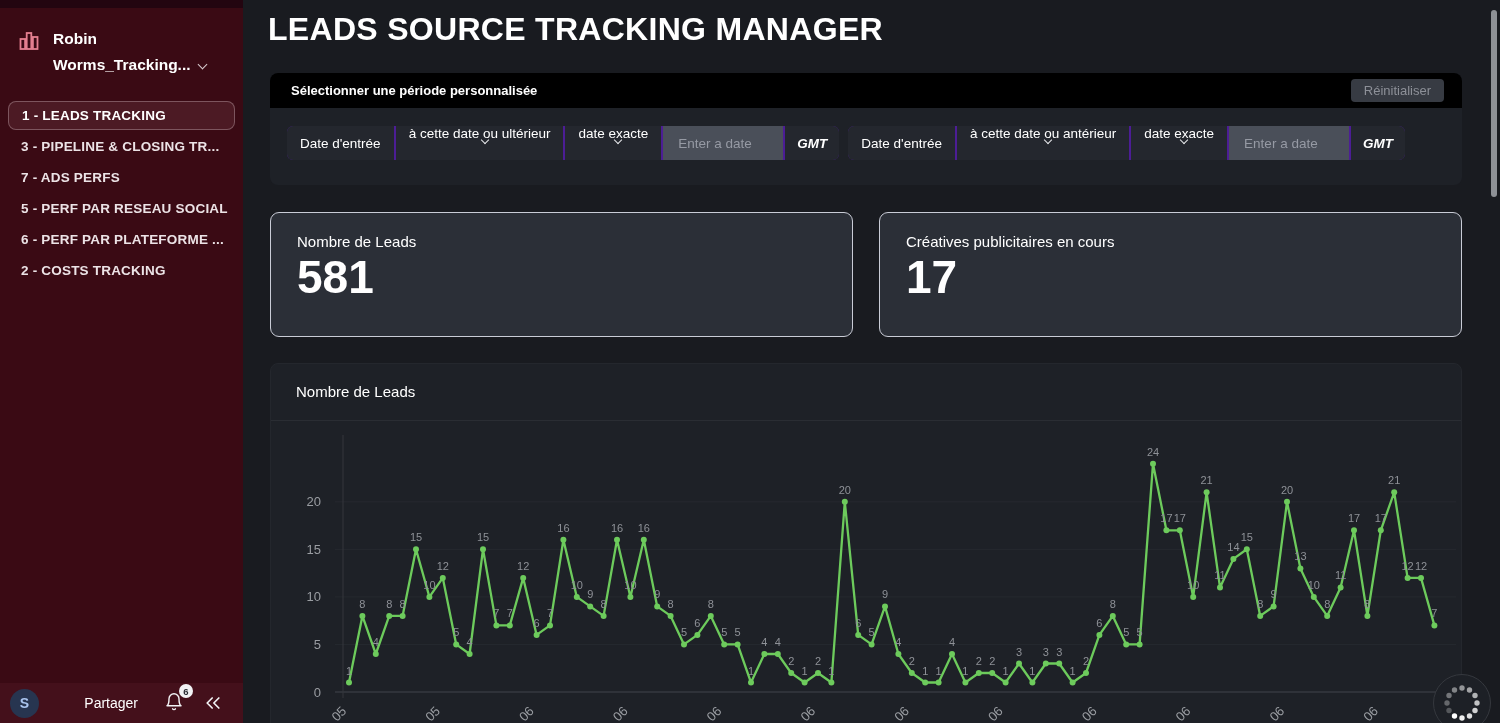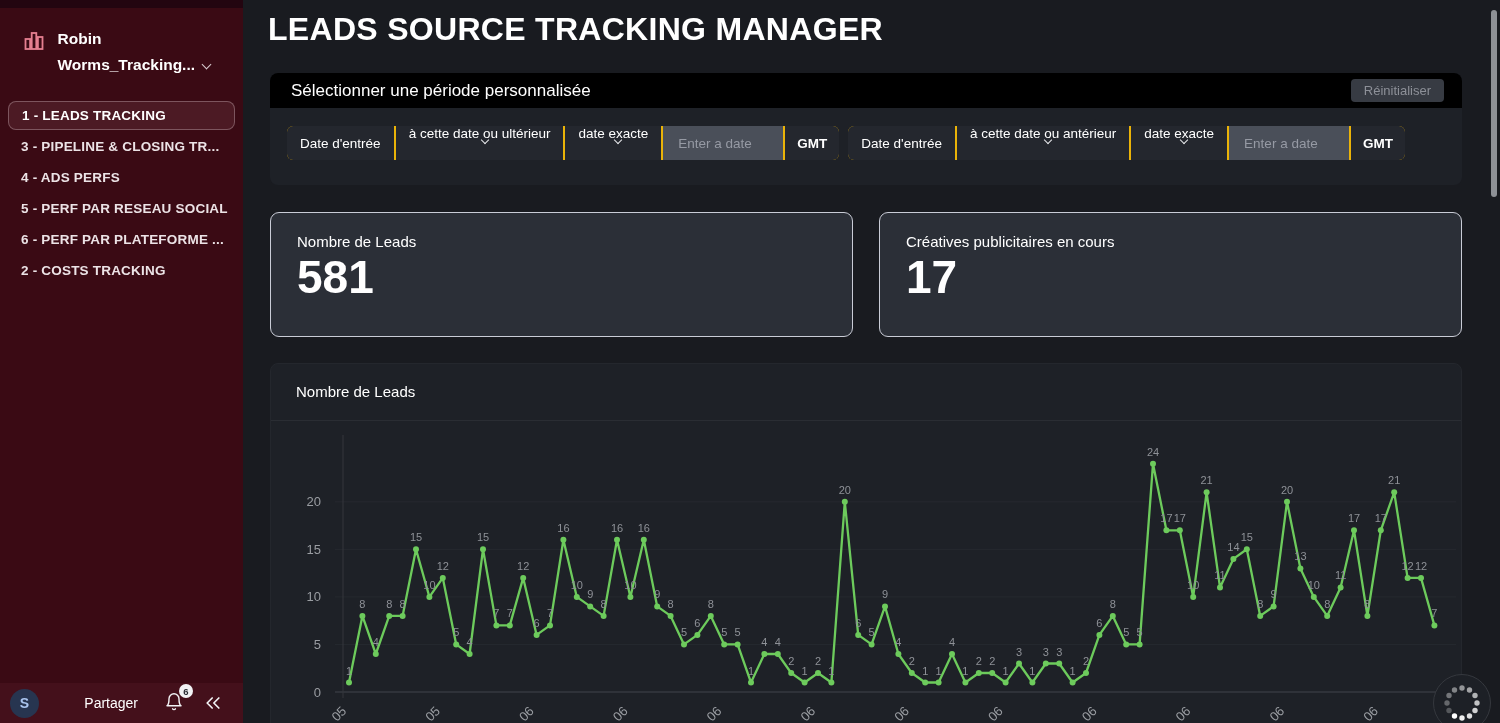--- a/index.html
+++ b/index.html
@@ -6,51 +6,51 @@
   html,body { width:1500px; height:723px; overflow:hidden; }
   body {
     position:relative;
     background:#191b20;
     font-family:"Liberation Sans","DejaVu Sans",sans-serif;
     color:#fff;
   }
   
   .sidebar { position:absolute; left:0; top:0; width:243px; height:723px; background:#3a0a14; }
   .sidebar-topstrip { height:8px; background:#230510; }
-  .ws-header { display:flex; padding:18px 11px 0 17px; cursor:pointer;justify-content:center; }
+  .ws-header { display:flex; padding:18px 11px 0 17px; cursor:pointer; }
   .ws-logo { width:24px; height:24px; flex:0 0 24px; margin-top:3px; }
   .ws-name { margin-left:12px; font-size:15.5px; font-weight:700; line-height:1.65; color:#fff; max-width:170px; }
   .chev-sm { display:inline-block; width:7px; height:7px; border-right:1.7px solid #d8ccd0; border-bottom:1.7px solid #d8ccd0; transform:rotate(45deg); margin-left:8px; margin-bottom:2px; }
   .nav { margin-top:24px; padding:0 8px; }
   .nav-item { height:29px; margin-bottom:2px; display:flex; align-items:center; padding:0 13px; border-radius:8px; font-size:13.5px; font-weight:600; letter-spacing:.2px; color:#ece3e6; cursor:pointer; white-space:nowrap; overflow:hidden; }
   .nav-item.active { background:#4c1a24; border:1px solid rgba(255,240,243,.28); color:#fff; font-weight:700; }
   .sidebar-footer { position:absolute; bottom:0; left:0; width:243px; height:40px; background:#44101b; display:flex; align-items:center; padding:0 20px 0 10px; }
   .avatar { width:29px; height:29px; border-radius:50%; background:#273550; color:#a9c4ee; font-size:14px; font-weight:700; display:flex; align-items:center; justify-content:center; cursor:pointer; }
   .footer-spacer { flex:1; }
   .share-btn { font-size:14px; font-weight:500; color:#fff; cursor:pointer; margin-right:26px; }
   .bell-wrap { position:relative; width:22px; height:24px; cursor:pointer; margin-right:17px; }
   .badge { position:absolute; top:-7px; right:-7px; width:14px; height:14px; background:#f2f3f5; border-radius:50%; color:#2a2c33; font-size:9.5px; font-weight:700; display:flex; align-items:center; justify-content:center; }
   .collapse-btn { width:20px; height:20px; cursor:pointer; }
   
   .main { position:absolute; left:243px; top:0; width:1257px; height:723px; background:#191b20; }
   .page-title { position:absolute; left:25px; top:11px; font-size:32px; font-weight:700; letter-spacing:.3px; color:#fff; }
   
   .filter-card { position:absolute; left:27px; top:73px; width:1192px; height:112px; background:#1e2127; border-radius:8px; }
   .filter-titlebar { height:35px; background:#000; border-radius:8px 8px 0 0; display:flex; align-items:center; padding:0 18px 0 21px; }
-  .filter-title { font-size:17px; font-weight:400; color:#fff; }
+  .filter-title { font-size:13px; font-weight:700; color:#fff; }
   .reset-btn { margin-left:auto; background:#373b43; color:#8d9098; border:none; border-radius:4px; font-size:13px; padding:4px 13px; font-family:inherit; cursor:pointer;text-align:center; }
   .filter-row { display:flex; gap:9px; padding:18px 0 0 17px; }
-  .seg-group { display:flex; gap:2px; height:34px; background:#eab308; border-radius:6px; overflow:hidden;justify-content:flex-end; }
+  .seg-group { display:flex; gap:2px; height:34px; background:#4c1d95; border-radius:6px; overflow:hidden;justify-content:flex-end; }
   .seg { background:#24272e; display:flex; align-items:center; padding:0 13px; font-size:13.5px; font-weight:500; color:#fff; white-space:nowrap; }
   .seg.clickable { cursor:pointer;flex-direction:column; }
   .chev-dd { display:inline-block; width:6px; height:6px; border-right:1.5px solid #e8e9ec; border-bottom:1.5px solid #e8e9ec; transform:rotate(45deg); margin-left:10px; margin-top:-4px; }
   .seg-input { background:#4a4f59; padding:4px; }
   .seg-input input { width:112px; height:100%; background:transparent; border:none; outline:none; color:#fff; font-size:13.5px; font-family:inherit; padding:0 11px; }
   .seg-input input::placeholder { color:#969aa4; }
-  .seg.gmt { font-weight:600; padding:0 12px; }
+  .seg.gmt { font-weight:600; padding:0 12px;font-style:italic; }
   
   .cards-row { position:absolute; left:27px; top:212px; width:1192px; display:flex; gap:26px; }
   .metric-card { flex:1; height:125px; background:#2b2f37; border:1.5px solid #c9ccd6; border-radius:9px; padding:20px 26px; }
   .metric-label { font-size:15px; color:#fff; }
   .metric-value { font-size:46px; font-weight:700; color:#fff; margin-top:3px; line-height:1.05; }
   
   .chart-card { position:absolute; left:27px; top:363px; width:1192px; height:420px; background:#1e2127; border:1px solid #24272d; border-radius:8px; }
   .chart-header { height:57px; padding:19px 0 0 25px; font-size:15px; color:#fff; border-bottom:1px solid #2a2d33; }
   .chart-body { position:relative; width:100%; height:360px; overflow:hidden; }
   .chart-body svg { display:block; }
@@ -67,21 +67,21 @@
     <svg class="ws-logo" viewBox="0 0 24 24" fill="none" stroke="#e57f90" stroke-width="1.8">
       <rect x="3.5" y="10" width="4.6" height="10"></rect>
       <rect x="9.7" y="4" width="4.6" height="16"></rect>
       <rect x="15.9" y="8" width="4.6" height="12"></rect>
     </svg>
     <div class="ws-name"><span>Robin Worms_Tracking...</span><span class="chev-sm"></span></div>
   </div>
   <nav class="nav">
     <div class="nav-item active">1 - LEADS TRACKING</div>
     <div class="nav-item">3 - PIPELINE &amp; CLOSING TR...</div>
-    <div class="nav-item">4 - ADS PERFS</div>
+    <div class="nav-item">7 - ADS PERFS</div>
     <div class="nav-item">5 - PERF PAR RESEAU SOCIAL</div>
     <div class="nav-item">6 - PERF PAR PLATEFORME ...</div>
     <div class="nav-item">2 - COSTS TRACKING</div>
   </nav>
   <div class="sidebar-footer">
     <div class="avatar">S</div>
     <div class="footer-spacer"></div>
     <div class="share-btn">Partager</div>
     <div class="bell-wrap">
       <svg width="20" height="22" viewBox="0 0 24 24" fill="none" stroke="#f2f3f5" stroke-width="1.7" stroke-linecap="round" stroke-linejoin="round">

